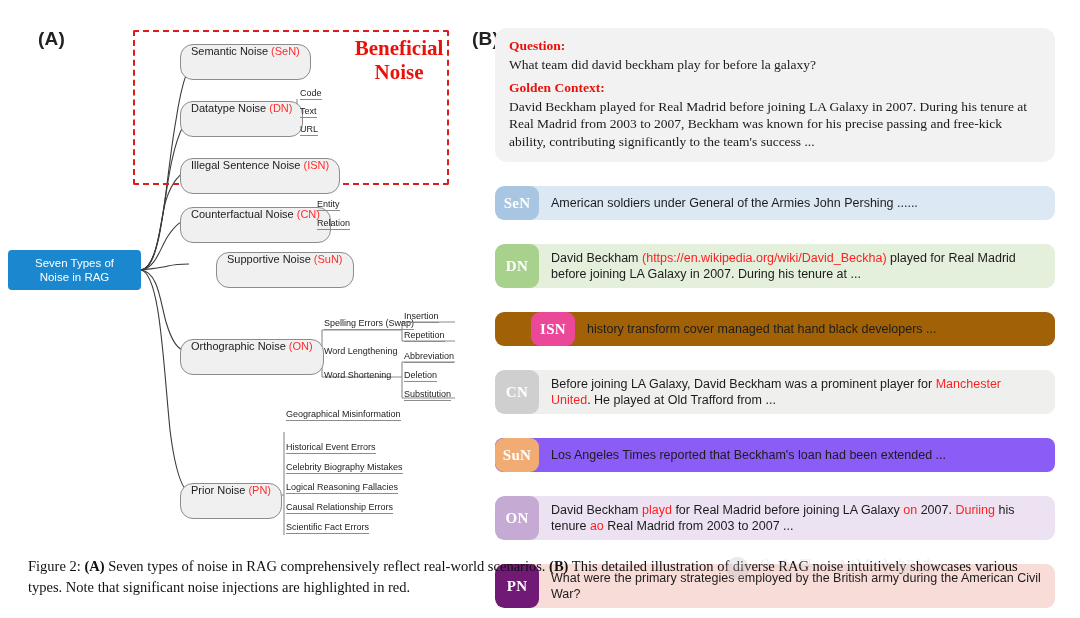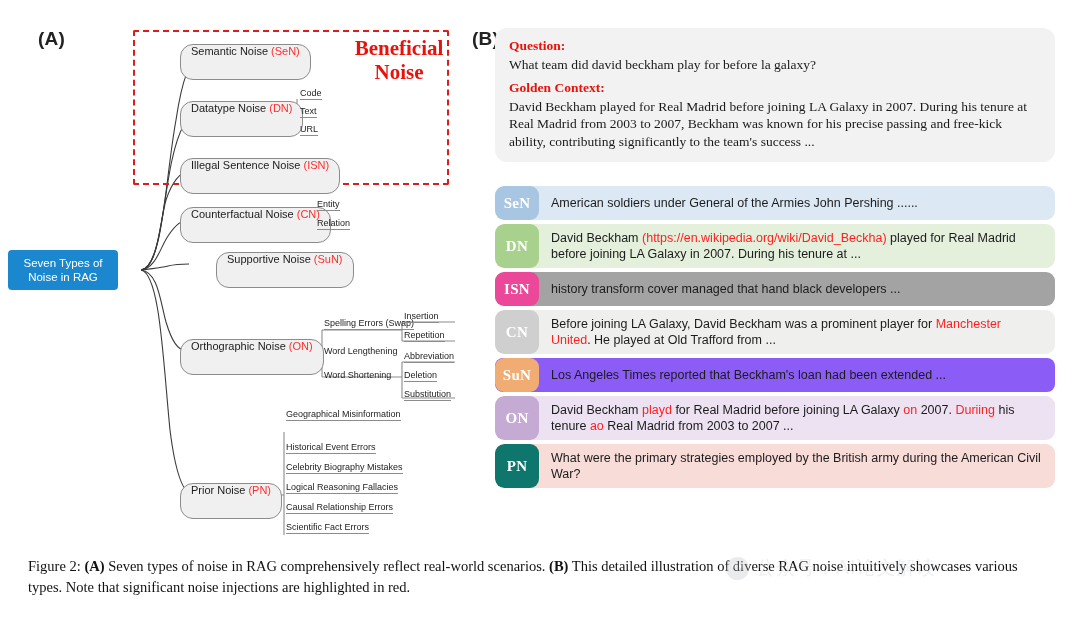--- a/index.html
+++ b/index.html
@@ -29,21 +29,21 @@
     box-sizing:border-box;
   }
   .beneficial-title{
     position:absolute;left:340px;top:36px;width:118px;
     text-align:center;color:#e8120b;
     font-family:"Liberation Serif", serif;font-weight:700;
     font-size:21px;line-height:24px;
   }
 
   .root-node{
-    position:absolute;left:8px;top:250px;width:110px;height:40px;
+    position:absolute;left:8px;top:250px;width:133px;height:40px;
     background:#1a87ce;border-radius:4px;color:#fff;
     display:flex;align-items:center;justify-content:center;text-align:center;
     font-size:11.5px;line-height:14px;font-weight:400;
   }
 
   .mnode{
     position:absolute;background:#f0f0f0;border:1.3px solid #8c8c8c;
     border-radius:13px;height:36px;box-sizing:border-box;
     display:flex;align-items:flex-start;justify-content:center;
     font-size:11px;color:#1c1c1c;white-space:nowrap;padding:0 10px;
@@ -71,21 +71,21 @@
   }
   .qa-text{
     color:#1a1a1a;font-size:13.5px;line-height:17.5px;
     font-family:"Liberation Serif", serif;margin:0 0 6px 0;
   }
   .qa-text.last{margin-bottom:0;}
 
   .rows{position:absolute;left:25px;top:186px;width:560px;}
   .nrow{
     display:flex;align-items:stretch;border-radius:9px;
-    margin-bottom:4px;overflow:hidden;min-height:34px;
+    margin-bottom:24px;overflow:hidden;min-height:34px;
   }
   .nbadge{
     width:44px;flex:0 0 44px;border-radius:9px;
     display:flex;align-items:center;justify-content:center;
     color:#ffffff;font-family:"Liberation Serif", serif;
     font-weight:700;font-size:15px;letter-spacing:.3px;
   }
   .ntext{
     flex:1;display:flex;align-items:center;
     padding:6px 12px 6px 12px;
@@ -254,21 +254,21 @@
           <div class="ntext">
             <div><span>American soldiers under General of the Armies John Pershing ......</span></div>
           </div>
         </div>
         <div class="nrow" style="background: rgb(228, 239, 220);">
           <div class="nbadge" style="background: rgb(169, 209, 142);">DN</div>
           <div class="ntext">
             <div><span>David Beckham </span><span class="hl">(https://en.wikipedia.org/wiki/David_Beckha)</span><span> played for Real Madrid before joining LA Galaxy in 2007. During his tenure at ...</span></div>
           </div>
         </div>
-        <div class="nrow" style="background: #a3a3a3;">
+        <div class="nrow" style="background: #a16207; padding-left: 36px;">
           <div class="nbadge" style="background: rgb(236, 72, 153);">ISN</div>
           <div class="ntext">
             <div><span>history transform cover managed that hand black developers ...</span></div>
           </div>
         </div>
         <div class="nrow" style="background: rgb(239, 239, 238);">
           <div class="nbadge" style="background: rgb(207, 207, 207);">CN</div>
           <div class="ntext">
             <div><span>Before joining LA Galaxy, David Beckham was a prominent player for </span><span class="hl">Manchester United</span><span>. He played at Old Trafford from ...</span></div>
           </div>
@@ -279,21 +279,21 @@
             <div><span>Los Angeles Times reported that Beckham's loan had been extended ...</span></div>
           </div>
         </div>
         <div class="nrow" style="background: rgb(236, 226, 241);">
           <div class="nbadge" style="background: rgb(197, 171, 211);">ON</div>
           <div class="ntext">
             <div><span>David Beckham </span><span class="hl">playd</span><span> for Real Madrid before joining LA Galaxy </span><span class="hl">on</span><span> 2007. </span><span class="hl">Duriing</span><span> his tenure </span><span class="hl">ao</span><span> Real Madrid from 2003 to 2007 ...</span></div>
           </div>
         </div>
         <div class="nrow" style="background: rgb(248, 220, 216);">
-          <div class="nbadge" style="background: #0f766e;">PN</div>
+          <div class="nbadge" style="background: #701a75;">PN</div>
           <div class="ntext">
             <div><span>What were the primary strategies employed by the British army during the American Civil War?</span></div>
           </div>
         </div>
       </div>
   </div>
 
   <div class="caption">
     <span>Figure 2: </span><b>(A)</b><span> Seven types of noise in RAG comprehensively reflect real-world scenarios. </span><b>(B)</b><span> This detailed illustration of diverse RAG noise intuitively showcases various types. Note that significant noise injections are highlighted in red.</span>
   </div>

